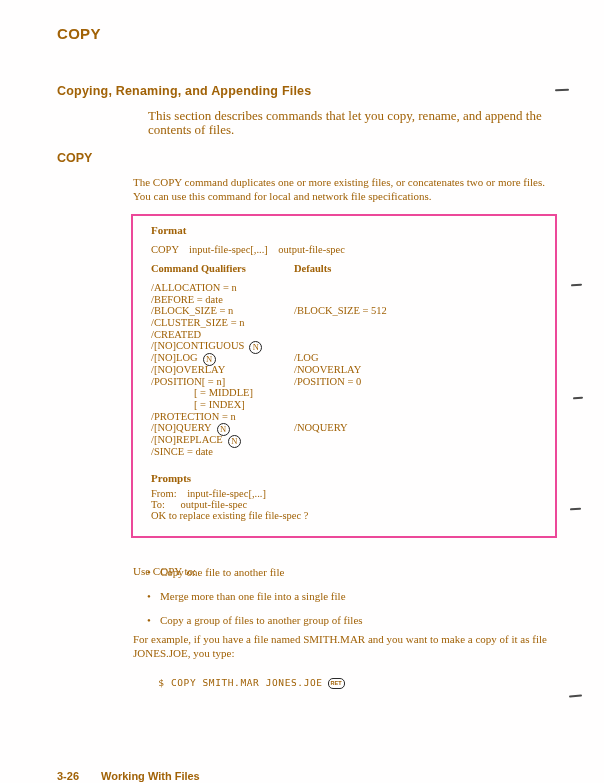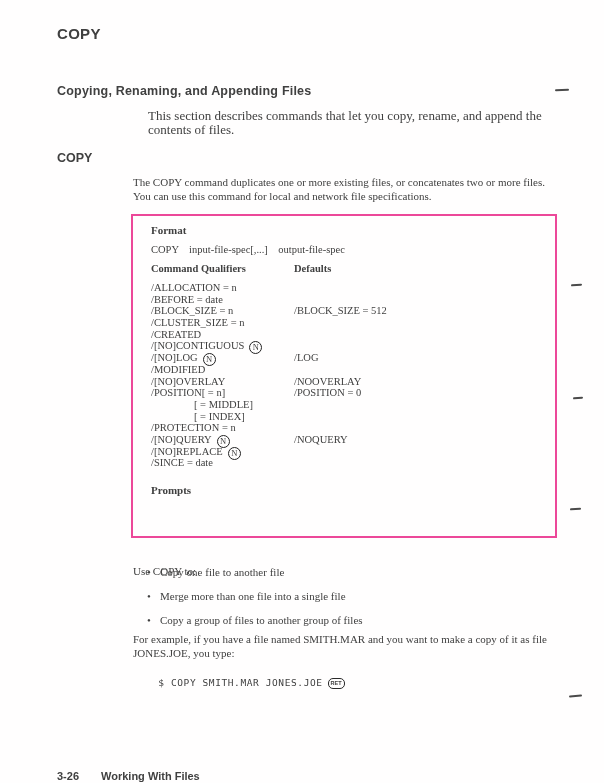--- a/index.html
+++ b/index.html
@@ -1,18 +1,18 @@
 <!DOCTYPE html>
 <html><head>
 <meta charset="utf-8">
 <style>
   html,body{margin:0;padding:0;background:#ffffff;}
   .page{
     position:relative;width:604px;height:783px;background:#fffefe;
-    font-family:"Liberation Serif",serif;color:#404040;overflow:hidden;
+    font-family:"Liberation Serif",serif;color:#a16207;overflow:hidden;
   }
   
   .top-header{position:absolute;left:57px;top:25px;font:700 15px "Liberation Sans",sans-serif;letter-spacing:.3px;}
   
   .section-heading{position:absolute;left:57px;top:84px;font:700 12.5px "Liberation Sans",sans-serif;letter-spacing:.2px;}
   .intro-para{position:absolute;left:148px;top:109px;width:412px;font-size:13px;line-height:14px;}
   .copy-label{position:absolute;left:57px;top:151px;font:700 12.5px "Liberation Sans",sans-serif;}
   .copy-desc{position:absolute;left:133px;top:175px;width:414px;font-size:11px;line-height:14px;}
   
   .format-box{
@@ -85,32 +85,36 @@
     </div>
 
     <div class="qual-rows">
       <div class="q-row"><span>/ALLOCATION = n</span></div>
       <div class="q-row"><span>/BEFORE = date</span></div>
       <div class="q-row"><span>/BLOCK_SIZE = n</span><span class="q-def">/BLOCK_SIZE = 512</span></div>
       <div class="q-row"><span>/CLUSTER_SIZE = n</span></div>
       <div class="q-row"><span>/CREATED</span></div>
       <div class="q-row"><span>/[NO]CONTIGUOUS</span><span class="circled-n">N</span></div>
       <div class="q-row"><span>/[NO]LOG</span><span class="circled-n">N</span><span class="q-def">/LOG</span></div>
-      <div class="q-row"><span>/MODIFIED</span></div>
       <div class="q-row"><span>/[NO]OVERLAY</span><span class="q-def">/NOOVERLAY</span></div>
       <div class="q-row"><span>/POSITION[ = n]</span><span class="q-def">/POSITION = 0</span></div>
       <div class="q-row q-indent"><span>[ = MIDDLE]</span></div>
       <div class="q-row q-indent"><span>[ = INDEX]</span></div>
       <div class="q-row"><span>/PROTECTION = n</span></div>
       <div class="q-row"><span>/[NO]QUERY</span><span class="circled-n">N</span><span class="q-def">/NOQUERY</span></div>
       <div class="q-row"><span>/[NO]REPLACE</span><span class="circled-n">N</span></div>
       <div class="q-row"><span>/SINCE = date</span></div>
     </div>
 
     <div class="prompts-title">Prompts</div>
+    <div class="prompt-lines">
+      <div class="prompt-line">From:    input-file-spec[,...]</div>
+      <div class="prompt-line">To:      output-file-spec</div>
+      <div class="prompt-line">OK to replace existing file file-spec ?</div>
+    </div>
   </div>
 
   <div class="usage-intro">Use COPY to:</div>
 
   <ul class="bullet-list">
     <li class="bullet-item"><span class="bullet-dot">•</span><span>Copy one file to another file</span></li>
     <li class="bullet-item"><span class="bullet-dot">•</span><span>Merge more than one file into a single file</span></li>
     <li class="bullet-item"><span class="bullet-dot">•</span><span>Copy a group of files to another group of files</span></li>
   </ul>
 

